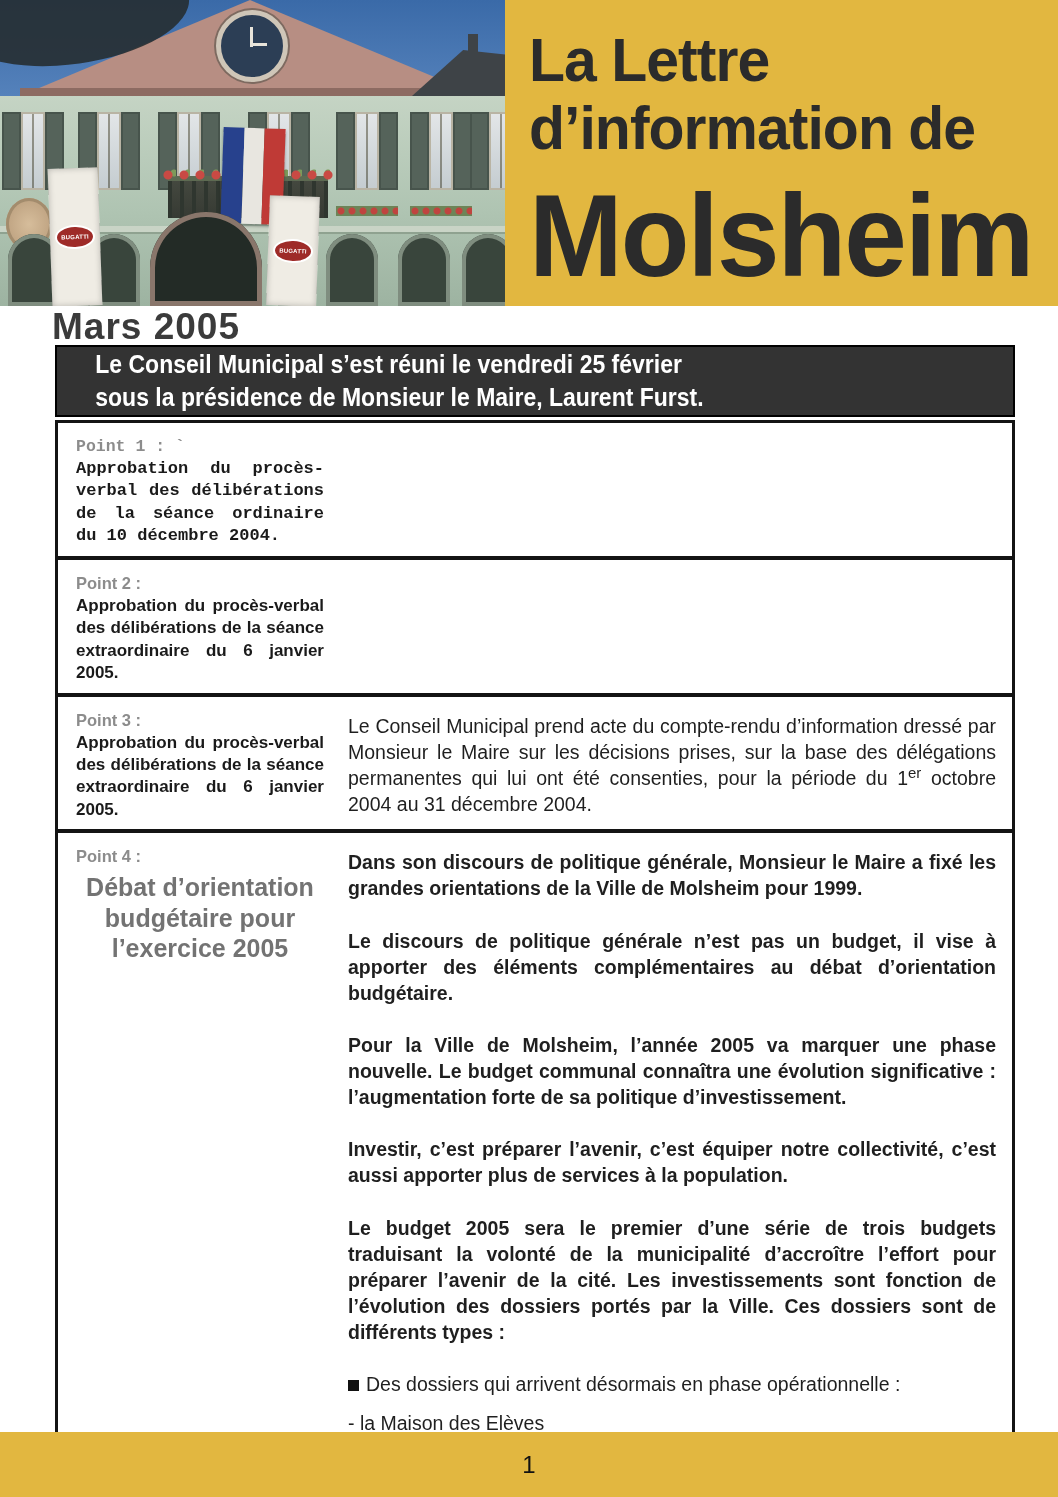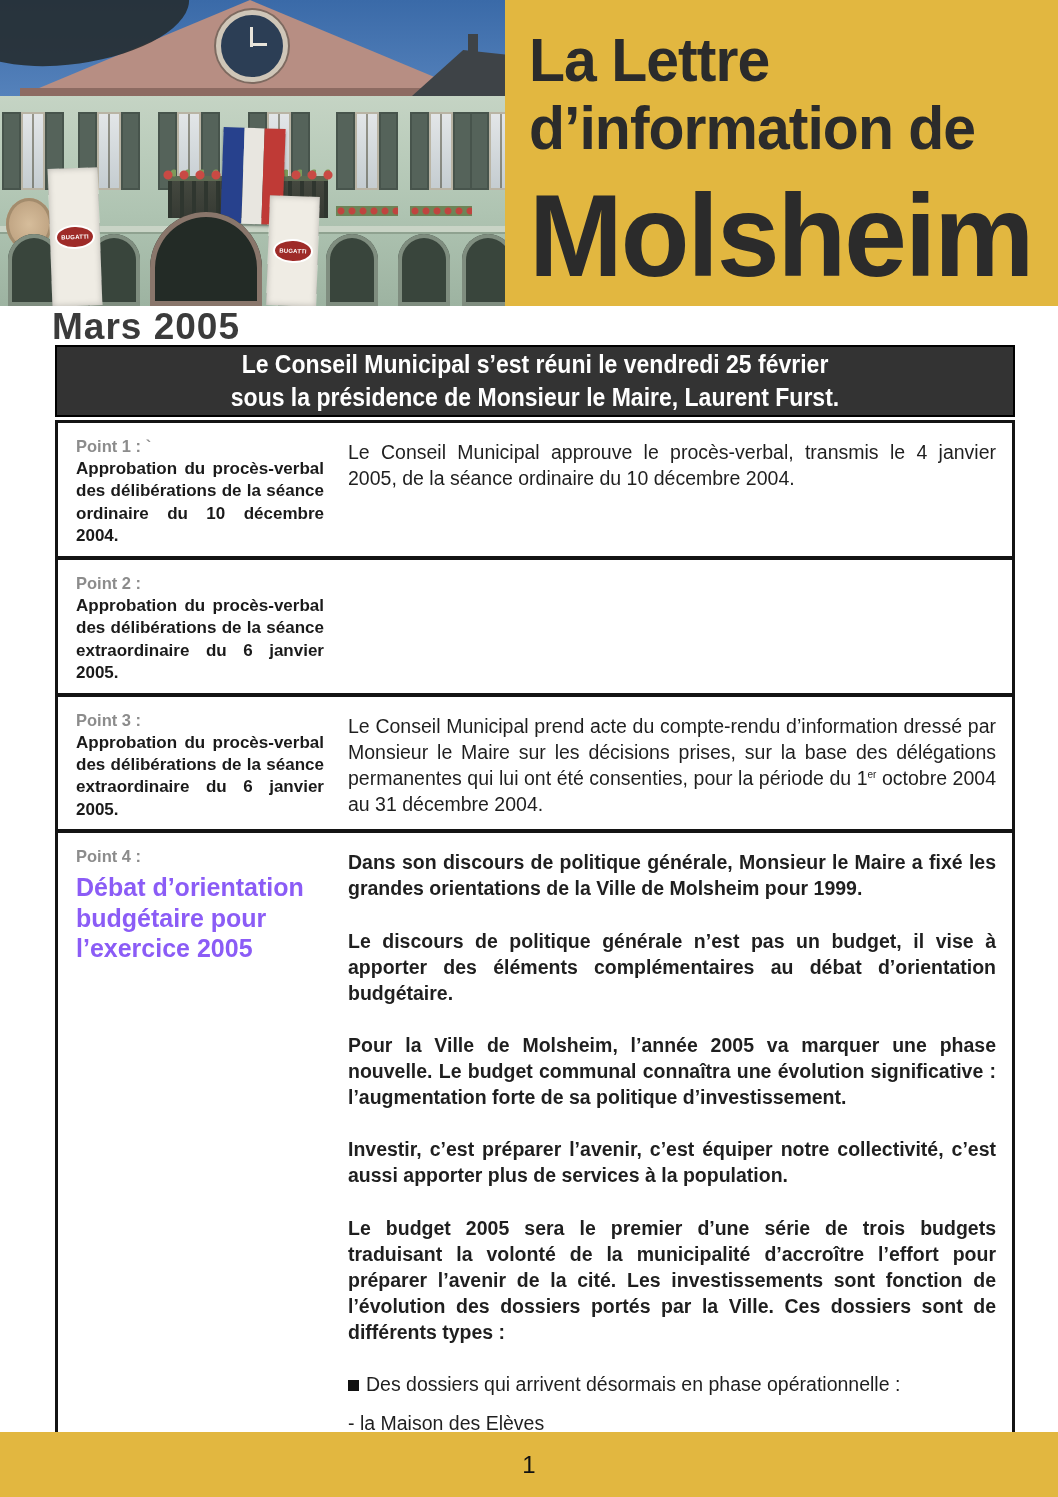--- a/index.html
+++ b/index.html
@@ -63,37 +63,37 @@
   .mh-line { display:block; font-weight:bold; font-size:62px; line-height:1.1; letter-spacing:-1px;
              transform:scaleX(0.95); transform-origin:left center; white-space:nowrap; }
   .mh-city { display:block; font-weight:bold; font-size:116px; line-height:1; letter-spacing:-2px;
              margin-top:16px; transform:scaleX(0.97); transform-origin:left center; white-space:nowrap; }
 
   
   .issue-date { position:absolute; left:52px; top:306px; font-size:37px; font-weight:bold;
                 color:#3b3b3b; letter-spacing:1px; }
   .session-banner { position:absolute; left:55px; top:345px; width:960px; height:72px;
                     background:#333333; border:2px solid #000; color:#fff; display:flex;
-                    flex-direction:column; justify-content:center; text-align:center; }
+                    flex-direction:column; justify-content:center; }
   .session-banner .bl { display:block; font-weight:bold; font-size:25px; line-height:1.32;
                         transform:scaleX(0.92); transform-origin:center; white-space:nowrap; }
 
   
   .content { position:absolute; left:55px; top:420px; width:960px; border:3px solid #141414; background:#fff; }
   .section { display:flex; }
   .section + .section { border-top:4px solid #141414; }
-  .s1 { min-height:97px; } .s2 { min-height:116px; } .s3 { min-height:122px; } .s4 { min-height:618px; }
+  .s1 { min-height:97px;font-family:Liberation Mono, monospace; } .s2 { min-height:116px; } .s3 { min-height:122px; } .s4 { min-height:618px; }
   .sidebar { width:278px; padding:14px 12px 8px 18px; flex-shrink:0; }
   .pt-label { font-weight:bold; font-size:16.5px; color:#8C8C8C; margin-bottom:2px; }
   .pt-side  { font-weight:bold; font-size:17px; line-height:1.32; text-align:justify; color:#1a1a1a; }
-  .pt-title { font-weight:bold; font-size:25px; line-height:1.22; color:#8b5cf6; margin-top:6px; }
+  .pt-title { font-weight:bold; font-size:25px; line-height:1.22; color:#737373; margin-top:6px;text-align:center; }
   .pt-title.second { margin-top:32px; }
   .body { flex:1; padding:16px 16px 8px 12px; font-size:19.5px; line-height:1.34; color:#1f1f1f;
           text-align:justify; }
-  .body sup { font-size:10px; vertical-align:super; line-height:0; }
+  .body sup { font-size:15px; vertical-align:super; line-height:0; }
   .para { font-weight:bold; margin-bottom:26px; }
   .list-header { margin-bottom:14px; }
   .sq { display:inline-block; width:11px; height:11px; background:#111; margin-right:7px; }
   .list-item { line-height:1.33; }
 
   
   .footer-band { position:absolute; left:0; right:0; top:1432px; height:65px; background:#E2B740;
                  display:flex; align-items:center; justify-content:center; }
   .page-num { font-size:24px; color:#111; }
 </style>
@@ -181,21 +181,20 @@
     <span class="bl">sous la présidence de Monsieur le Maire, Laurent Furst.</span>
   </div>
 
   <div class="content">
 
     <div class="section s1">
       <div class="sidebar">
         <div class="pt-label">Point 1 : `</div>
         <div class="pt-side">Approbation du procès-verbal des délibérations de la séance ordinaire du 10 décembre 2004.</div>
       </div>
-      <div class="body">Le Conseil Municipal approuve le procès-verbal, transmis le 4 janvier 2005, de la séance ordinaire du 10 décembre 2004.</div>
     </div>
 
     <div class="section s2">
       <div class="sidebar">
         <div class="pt-label">Point 2 :</div>
         <div class="pt-side">Approbation du procès-verbal des délibérations de la séance extraordinaire du 6 janvier 2005.</div>
       </div>
     </div>
 
     <div class="section s3">

